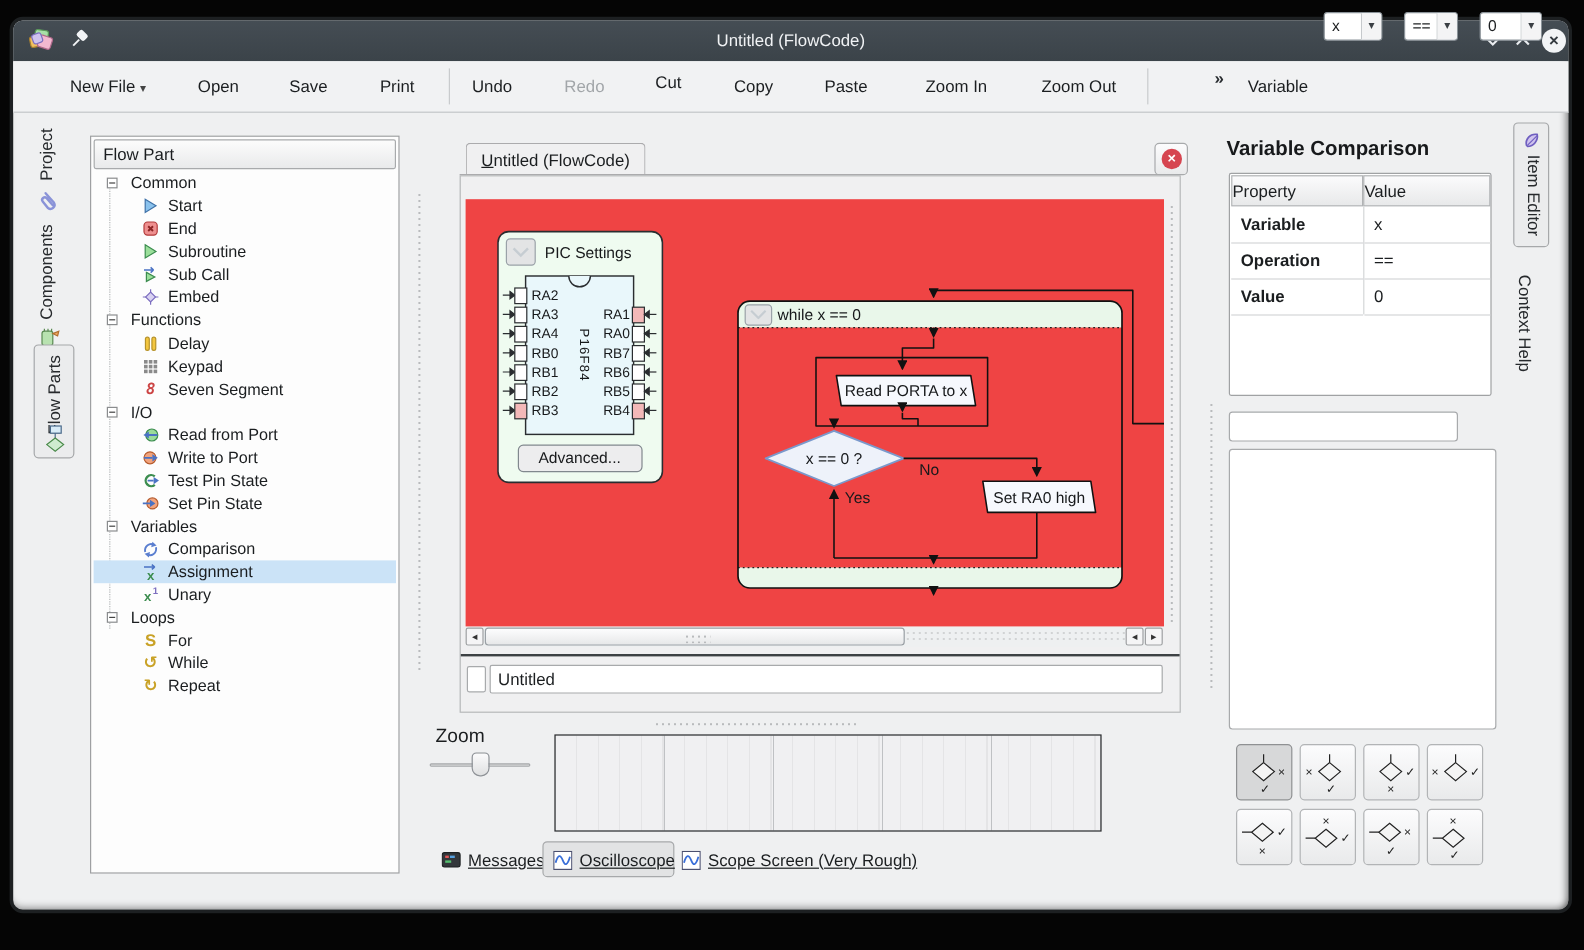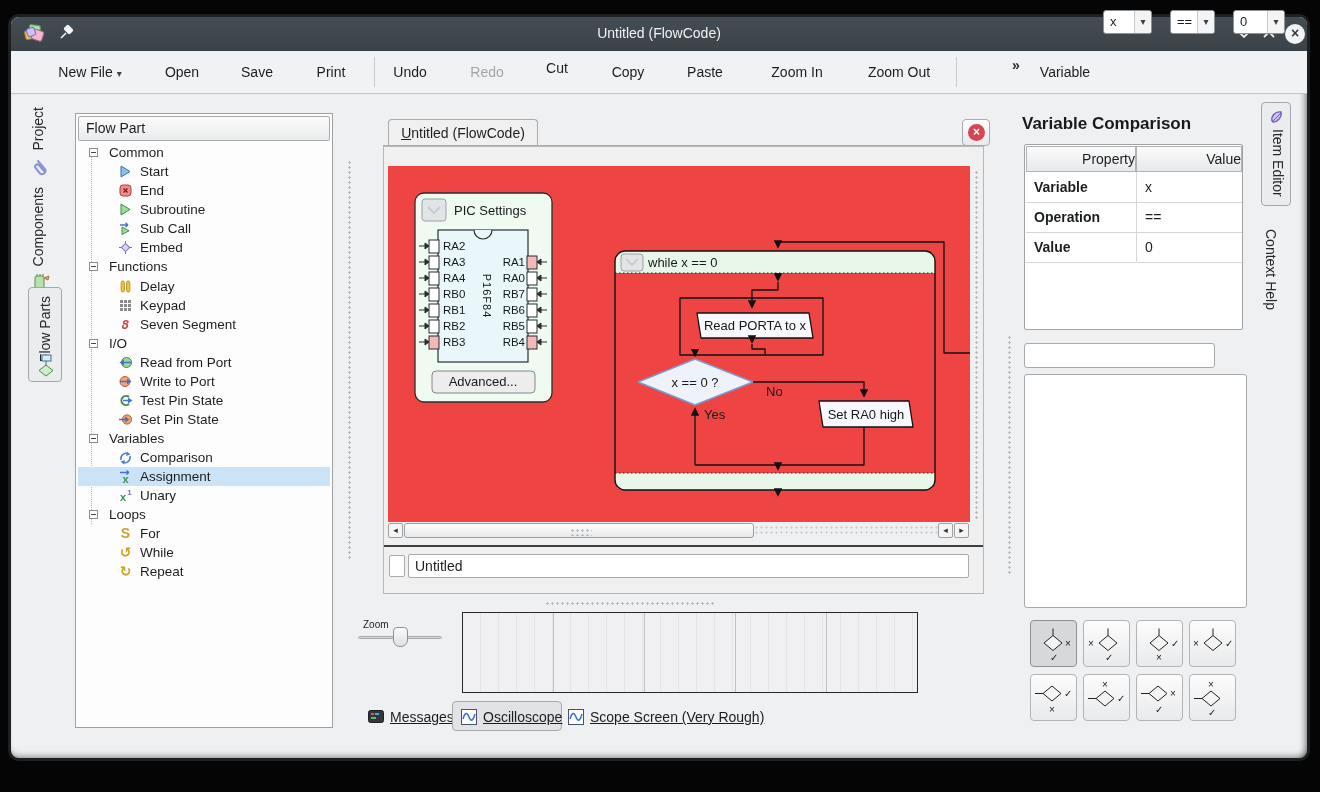--- a/index.html
+++ b/index.html
@@ -45,21 +45,21 @@
   .sbtn{background:#f5f5f6;border:1px solid #9fa1a3;border-radius:2px;text-align:center;font-size:9px;line-height:13px;color:#333;}
   .thumb{background:linear-gradient(#fdfdfe,#e7e8e9);border:1px solid #9aa0a5;border-radius:3px;}
   .field{background:#fff;border:1px solid #a8aaac;border-radius:2px;font-size:14px;padding-left:6px;
          font-family:"Liberation Sans","DejaVu Sans",sans-serif;color:#1b1e20;}
   
   .btab{font-size:14px;line-height:28px;text-decoration:underline;}
   .btab-sel{background:#e2e3e4;border:1px solid #a7a9ab;border-radius:4px;}
   
   .rp-title{font-size:17px;font-weight:bold;color:#17191b;}
   .vtable{background:#fff;border:1px solid #a0a2a4;border-radius:2px;}
-  .vth{background:linear-gradient(#fbfbfc,#e8e9ea);border:1px solid #b0b2b4;font-size:14px;text-align:right;line-height:24px;}
+  .vth{background:linear-gradient(#fbfbfc,#e8e9ea);border:1px solid #b0b2b4;font-size:14px;text-align:left;line-height:24px;}
   .vtd{font-size:14px;line-height:30px;padding-left:8px;border-bottom:1px solid #d4d6d8;}
   .dbtn{background:linear-gradient(#fcfcfd,#e9eaeb);border:1px solid #b2b4b6;border-radius:4px;}
   .dbtn-sel{background:#d7d8d9;border:1px solid #8f9193;}
   .rtab{background:#ebeced;border:1px solid #a6a8aa;border-radius:4px;}
   svg text{font-family:"Liberation Sans","DejaVu Sans",sans-serif;}
 </style>
 </head>
 <body>
 
 <div id="stage">
@@ -477,21 +477,21 @@
     <span class="sbtn abs" style="left:566px;top:0;width:15px;height:15px;">▸</span>
   </div>
 
   <div class="abs" style="left:384px;top:545px;width:599px;height:2px;background:#3d4144;"></div>
 
   <span class="abs field" style="left:389px;top:555px;width:16px;height:22px;"></span>
   <input class="abs field" style="left: 408px; top: 554px; width: 561px; height: 24px;" value="Untitled">
 
   <div class="abs dotsH" style="left:545px;top:601px;width:170px;height:5px;"></div>
 
-  <div class="abs" style="left:363px;top:619px;font-size:10px;text-align:right;">Zoom</div>
+  <div class="abs" style="left:363px;top:605px;font-size:16px;text-align:right;">Zoom</div>
   <div class="abs" style="left:358px;top:636px;width:84px;height:3px;background:linear-gradient(#bfc1c3,#e8e9ea);border:1px solid #a6a8aa;border-radius:2px;"></div>
   <div class="abs" style="left:393px;top:627px;width:15px;height:20px;background:linear-gradient(#fbfbfc,#dfe0e1);border:1px solid #8d9196;border-radius:4px 4px 7px 7px;"></div>
 
   <div class="abs" style="left:462px;top:612px;width:456px;height:81px;background:#f0f0f2;border:1.5px solid #26282a;
        background-image:
          repeating-linear-gradient(to right, transparent 0, transparent 90px, #bfc1c4 90px, #bfc1c4 91px),
          repeating-linear-gradient(to right, transparent 0, transparent 17px, rgba(0,0,0,0.05) 17px, rgba(0,0,0,0.05) 18px);"></div>
 
   <div class="abs" style="left:368px;top:703px;width:90px;height:28px;">
     <span class="abs" style="left:0;top:6px;">

